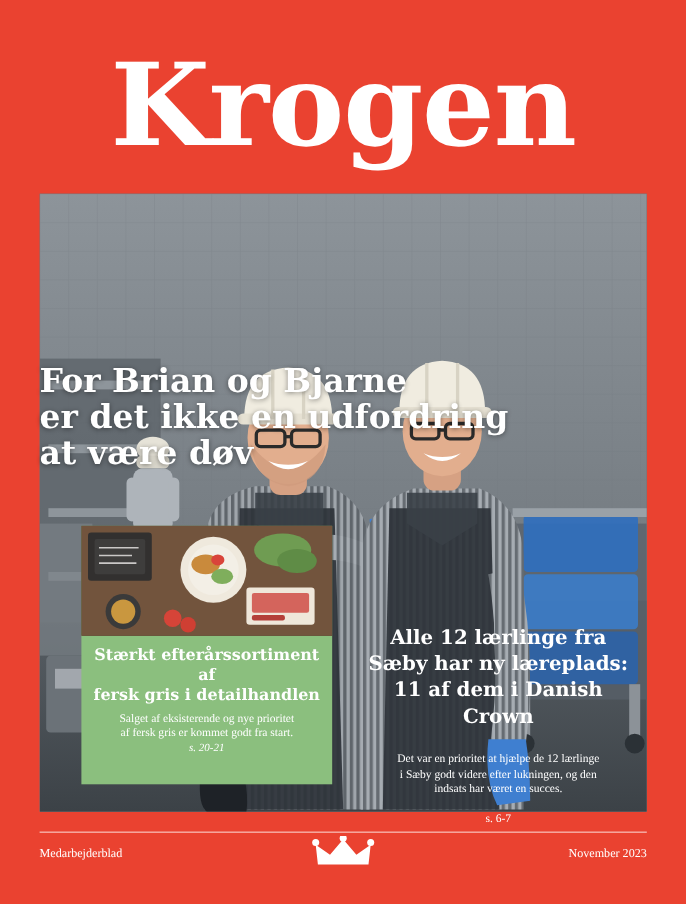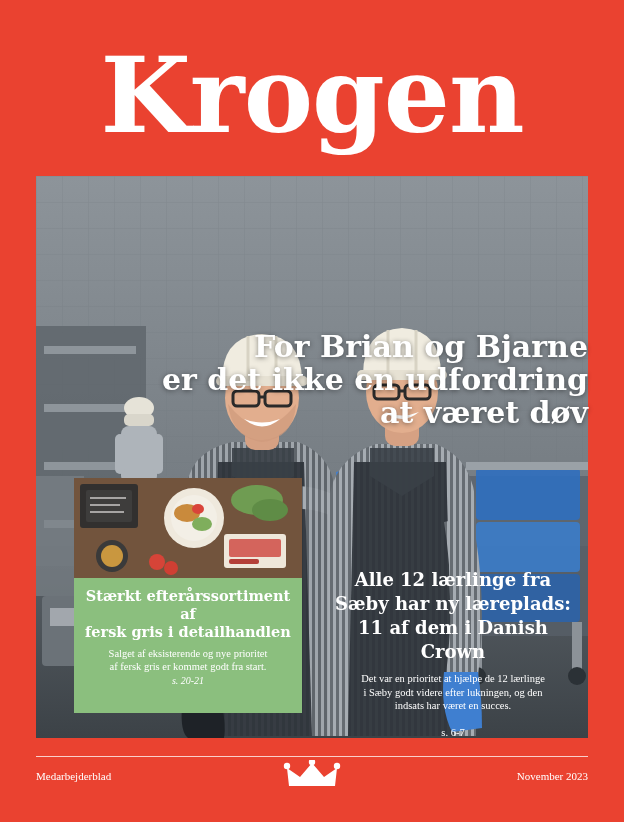--- a/index.html
+++ b/index.html
@@ -48,21 +48,21 @@
     background: #6d7479;
   }
   .hero-photo svg { display: block; }
 
   
   .hero-headline {
     position: absolute;
     left: 36px;
     top: 330px;
     width: 552px;
-    text-align: right;
+    text-align: left;
     color: #ffffff;
     font-family: "DejaVu Serif", serif;
     font-weight: bold;
     font-size: 30px;
     line-height: 33px;
     text-shadow: 0 1px 5px rgba(0,0,0,0.45);
   }
   .hero-headline .line { display: block; }
   .hero-pages {
     display: block;
@@ -116,21 +116,21 @@
   
   .block-right {
     position: absolute;
     left: 322px;
     top: 568px;
     width: 262px;
     text-align: center;
     color: #ffffff;
   }
   .block-right h2 {
-    margin: 0 0 8px 0;
+    margin: 0 0 20px 0;
     font-family: "DejaVu Serif", serif;
     font-weight: bold;
     font-size: 18px;
     line-height: 24px;
   }
   .block-right h2 .line { display: block; }
   .block-right p {
     margin: 0 8px;
     font-family: "Liberation Serif", serif;
     font-size: 10.5px;
@@ -302,21 +302,21 @@
       <path d="M296 318 Q268 306 244 312 L248 334 Q272 330 296 340 Z" fill="url(#stripes2)"></path>
 
       <path d="M436 340 Q452 420 442 500 L410 498 Q420 420 408 346 Z" fill="url(#stripes2)"></path>
       <path d="M408 496 Q404 532 416 556 L446 552 Q446 522 442 496 Z" fill="#3f7fd0"></path>
     </svg>
   </div>
 
   <div class="hero-headline">
     <span class="line">For Brian og Bjarne</span>
     <span class="line">er det ikke en udfordring</span>
-    <span class="line">at været døv</span>
+    <span class="line">at være døv</span>
   </div>
 
   <div class="block-left">
     <div class="block-left-photo">
       <svg width="228" height="100" viewBox="0 0 228 100" xmlns="http://www.w3.org/2000/svg">
         <rect x="0" y="0" width="228" height="100" fill="#6b4f39"></rect>
         <rect x="0" y="0" width="228" height="100" fill="#7a5a41" opacity="0.5"></rect>
         <g opacity="0.95">
           <rect x="6" y="6" width="58" height="44" rx="3" fill="#2f2f2f"></rect>
           <rect x="12" y="12" width="46" height="32" rx="2" fill="#3c3c3c"></rect>

